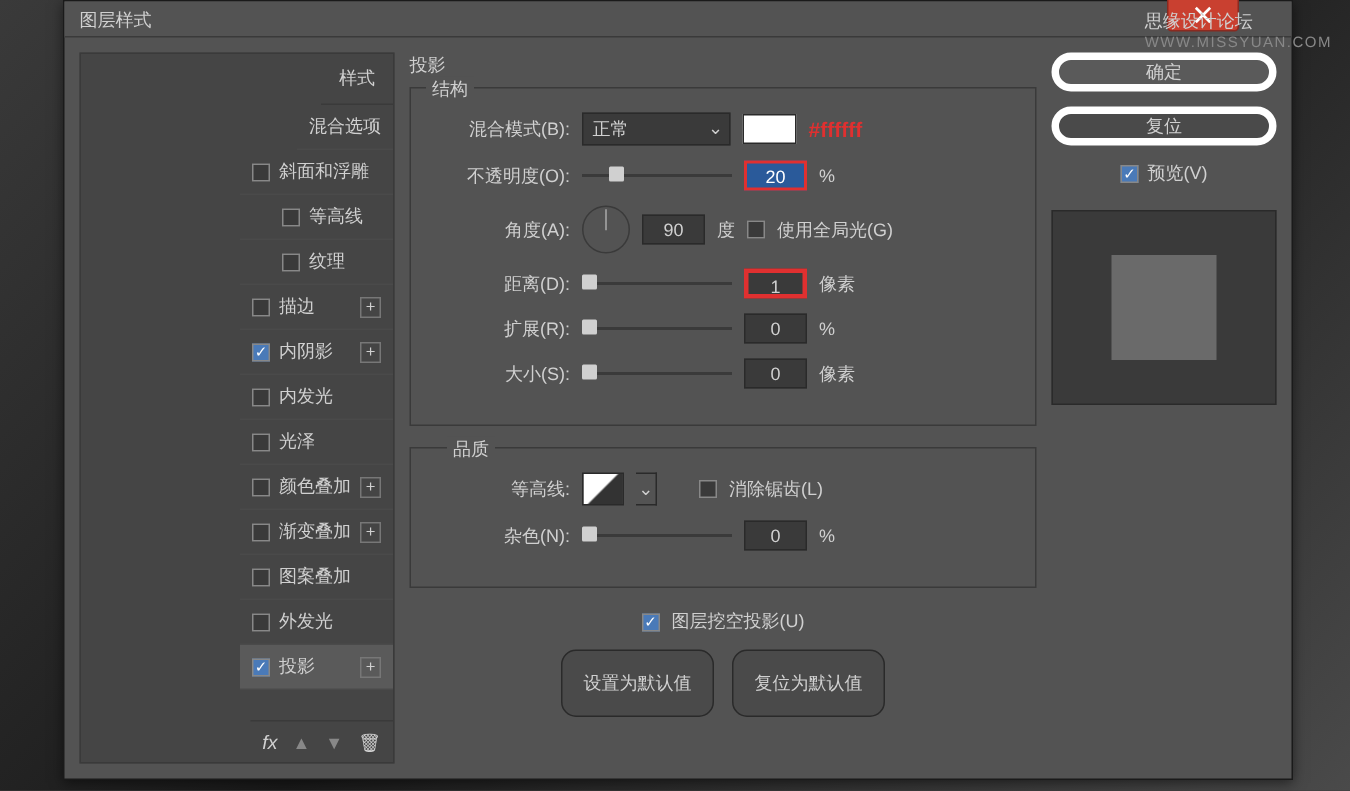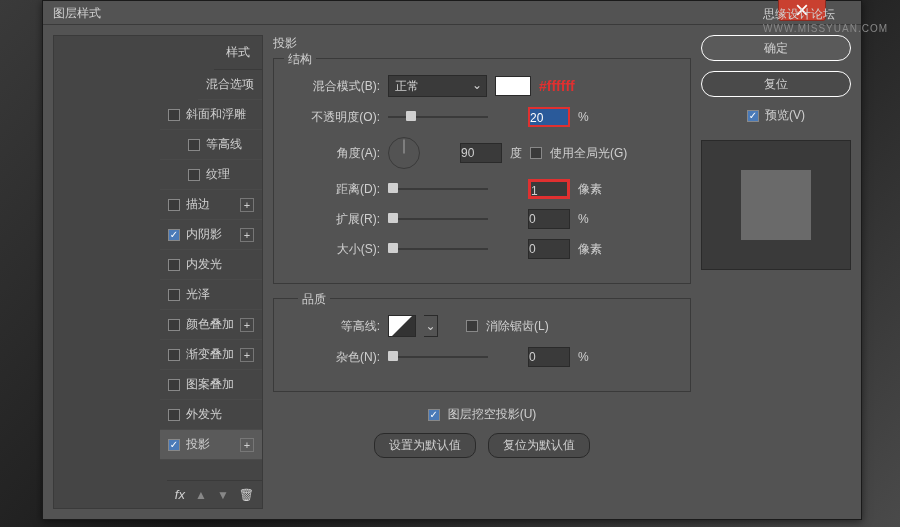--- a/index.html
+++ b/index.html
@@ -31,32 +31,32 @@
 .fieldset{border:1px solid #3a3a3a;padding:16px 14px 14px;margin-bottom:14px;}
 .row{display:flex;align-items:center;margin-bottom:10px;gap:8px;}
 .label{width:92px;text-align:right;}
 .select{height:22px;background:#3a3a3a;border:1px solid #2a2a2a;padding:2px 18px 2px 6px;position:relative;}
 .select::after{content:"⌄";position:absolute;right:4px;top:2px;}
 .swatch{width:36px;height:20px;border:1px solid #2a2a2a;}
 .hex{color:#e03030;font-size:14px;font-weight:bold;}
 .slider{flex:0 0 100px;height:16px;position:relative;}
 .track{position:absolute;top:7px;left:0;right:0;height:2px;background:#3a3a3a;}
 .thumb{position:absolute;top:2px;width:10px;height:10px;background:#d0d0d0;border-radius:1px;}
-.numbox{width:42px;height:20px;background:#3a3a3a;border:1px solid #2a2a2a;text-align:left;line-height:18px;margin-left:32px;}
+.numbox{width:42px;height:20px;background:#3a3a3a;border:1px solid #2a2a2a;text-align:center;line-height:18px;}
 .numbox.hl{border:2px solid #e03030;background:#2a5a9a;color:#fff;}
 .numbox.hl2{border:3px solid #e03030;}
 .unit{width:30px;}
 .angle{width:32px;height:32px;border:1px solid #3a3a3a;border-radius:50%;position:relative;}
 .angle::after{content:"";position:absolute;top:50%;left:50%;width:14px;height:1px;background:#aaa;transform-origin:left;transform:rotate(-90deg);}
 .contour{width:28px;height:22px;border:1px solid #2a2a2a;background:linear-gradient(135deg,#fff 48%,#333 52%);}
 .drop{width:14px;height:22px;border:1px solid #2a2a2a;border-left:none;display:flex;align-items:center;justify-content:center;}
 .btns{display:flex;gap:12px;justify-content:center;margin-top:6px;}
-.btn{padding:3px 14px;background:#4a4a4a;border:1px solid #2a2a2a;border-radius:10px;}
+.btn{padding:13px 14px;background:#4a4a4a;border:1px solid #2a2a2a;border-radius:10px;}
 .right{width:150px;display:flex;flex-direction:column;gap:10px;align-items:stretch;}
-.rbtn{height:26px;border:1px solid #ffffff;border-radius:13px;display:flex;align-items:center;justify-content:center;background:#4a4a4a;}
+.rbtn{height:26px;border:5px solid #ffffff;border-radius:13px;display:flex;align-items:center;justify-content:center;background:#4a4a4a;}
 .rbtn.primary{background:#5a5a5a;}
 .preview{height:130px;background:#3a3a3a;border:1px solid #2a2a2a;display:flex;align-items:center;justify-content:center;margin-top:6px;}
 .preview-inner{width:70px;height:70px;background:#6a6a6a;}
 .chk-row{display:flex;align-items:center;gap:6px;justify-content:center;}
 </style>
 </head>
 <body>
 
 <div class="bg"></div>
 <div class="watermark">

